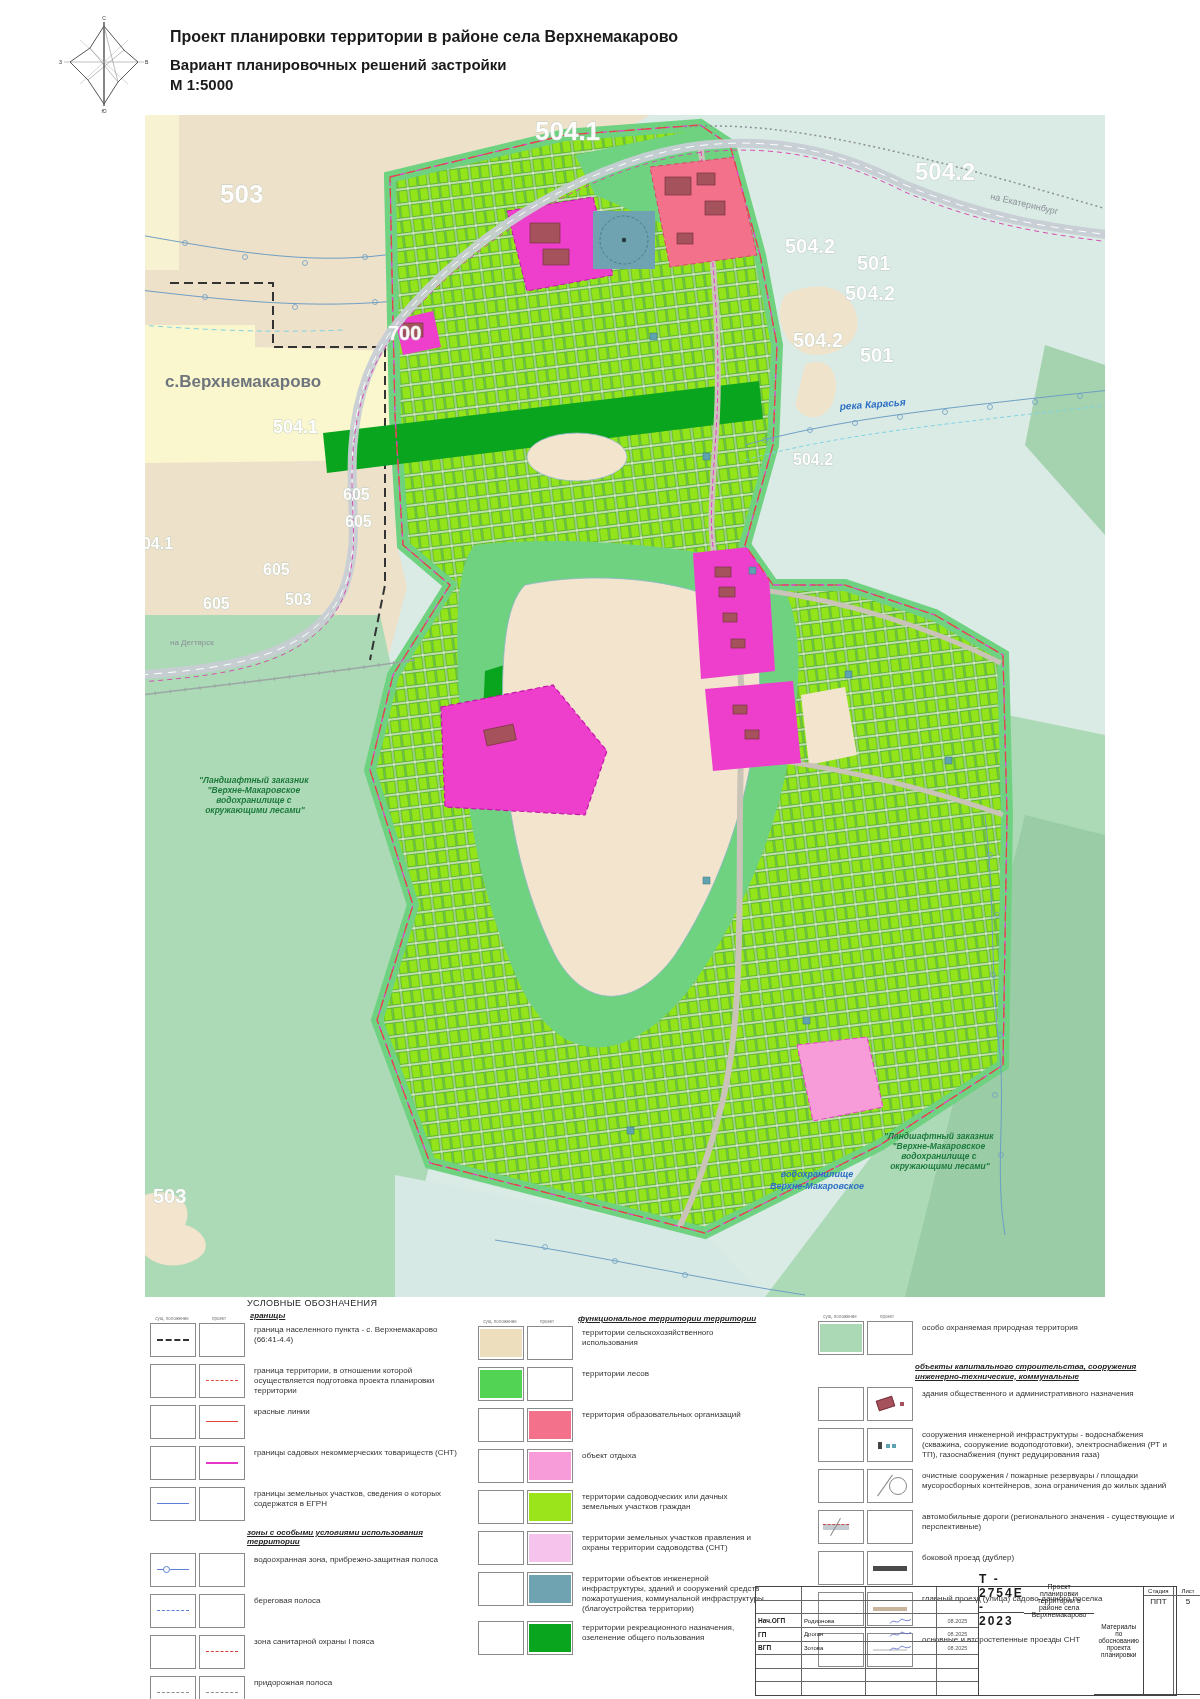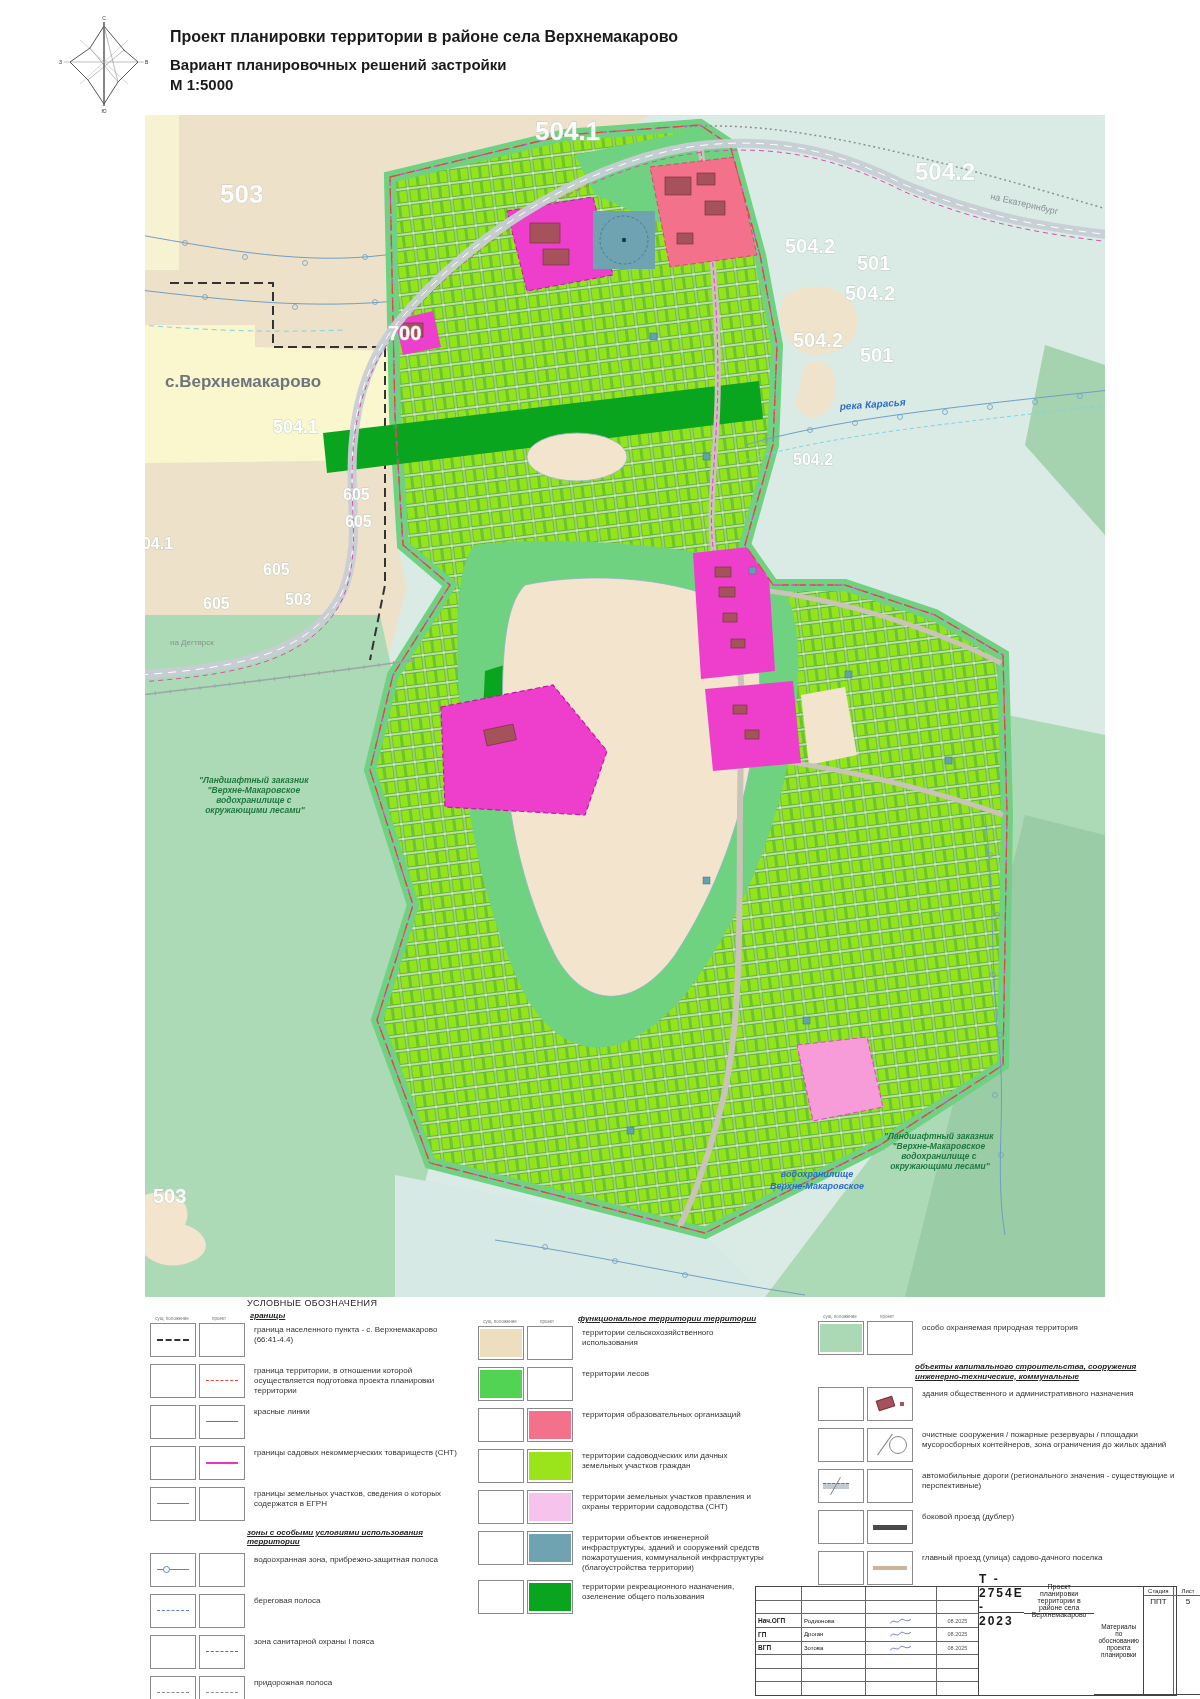--- a/index.html
+++ b/index.html
@@ -453,20 +453,29 @@
         <div class="lrow">
           <span class="sbox">
             <span></span>
           </span>
           <span class="sbox">
             <span class="sym s-fill" style="background:#F4718C"></span>
           </span>
           <span class="ltext">территория образовательных организаций</span>
         </div>
 
+        <div class="lrow">
+          <span class="sbox">
+            <span></span>
+          </span>
+          <span class="sbox">
+            <span class="sym s-fill" style="background:#F79BD9"></span>
+          </span>
+          <span class="ltext">объект отдыха</span>
+        </div>
 
         <div class="lrow">
           <span class="sbox">
             <span></span>
           </span>
           <span class="sbox">
             <span class="sym s-fill" style="background:#9BE41C"></span>
           </span>
           <span class="ltext">территории  садоводческих или дачных земельных участков граждан</span>
         </div>
@@ -528,20 +537,29 @@
         <div class="lrow">
           <span class="sbox">
             <span></span>
           </span>
           <span class="sbox">
             <span class="sym s-ic-bld"></span>
           </span>
           <span class="ltext">здания общественного и административного назначения</span>
         </div>
 
+        <div class="lrow">
+          <span class="sbox">
+            <span></span>
+          </span>
+          <span class="sbox">
+            <span class="sym s-ic-infra"></span>
+          </span>
+          <span class="ltext">сооружения инженерной инфраструктуры - водоснабжения (скважина, сооружение водоподготовки), электроснабжения (РТ и ТП), газоснабжения (пункт редуцирования газа)</span>
+        </div>
 
         <div class="lrow">
           <span class="sbox">
             <span></span>
           </span>
           <span class="sbox">
             <span class="sym s-ic-wwtp"></span>
           </span>
           <span class="ltext">очистные сооружения / пожарные резервуары / площадки мусоросборных контейнеров, зона ограничения до жилых зданий</span>
         </div>
@@ -569,20 +587,29 @@
         <div class="lrow">
           <span class="sbox">
             <span></span>
           </span>
           <span class="sbox">
             <span class="sym s-main"></span>
           </span>
           <span class="ltext">главный проезд (улица) садово-дачного поселка</span>
         </div>
 
+        <div class="lrow">
+          <span class="sbox">
+            <span></span>
+          </span>
+          <span class="sbox">
+            <span class="sym s-sec"></span>
+          </span>
+          <span class="ltext">основные и второстепенные проезды СНТ</span>
+        </div>
       </div>
   </div>
 
   <div class="abs" id="stamp">
     <div class="stamp-left">
       <div class="srow">
           <span class="sc sc1"></span>
           <span class="sc sc2"></span>
           <span class="sc sc3"></span>
           <span class="sc sc4"></span>

